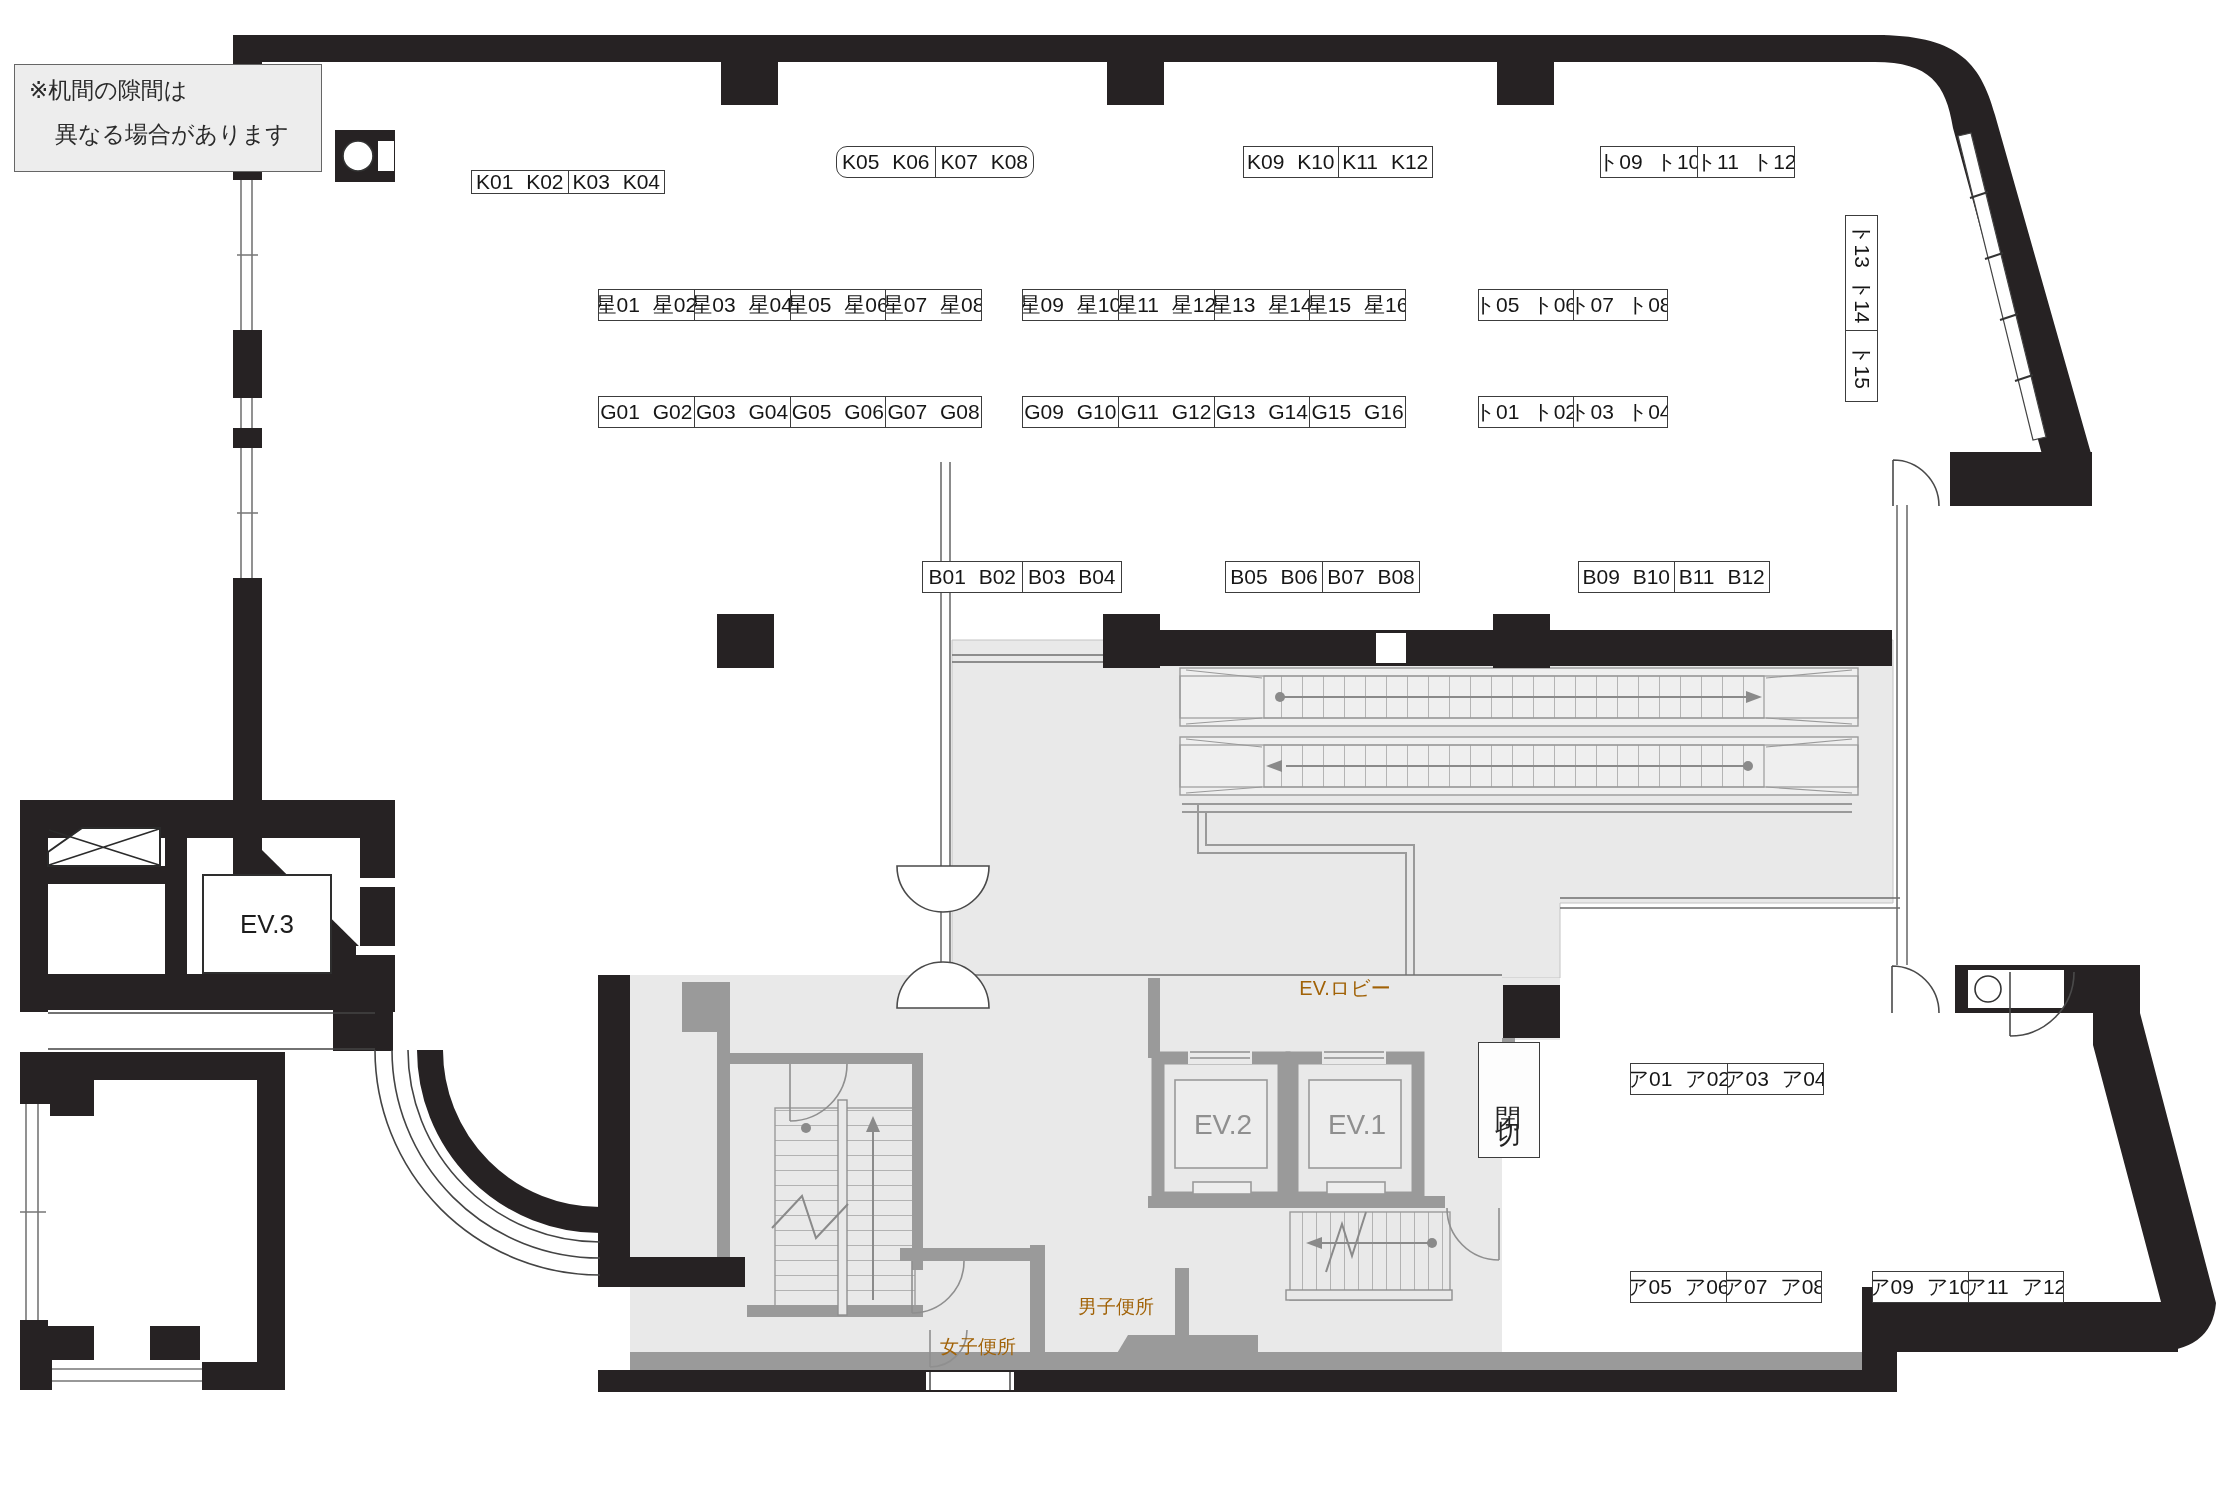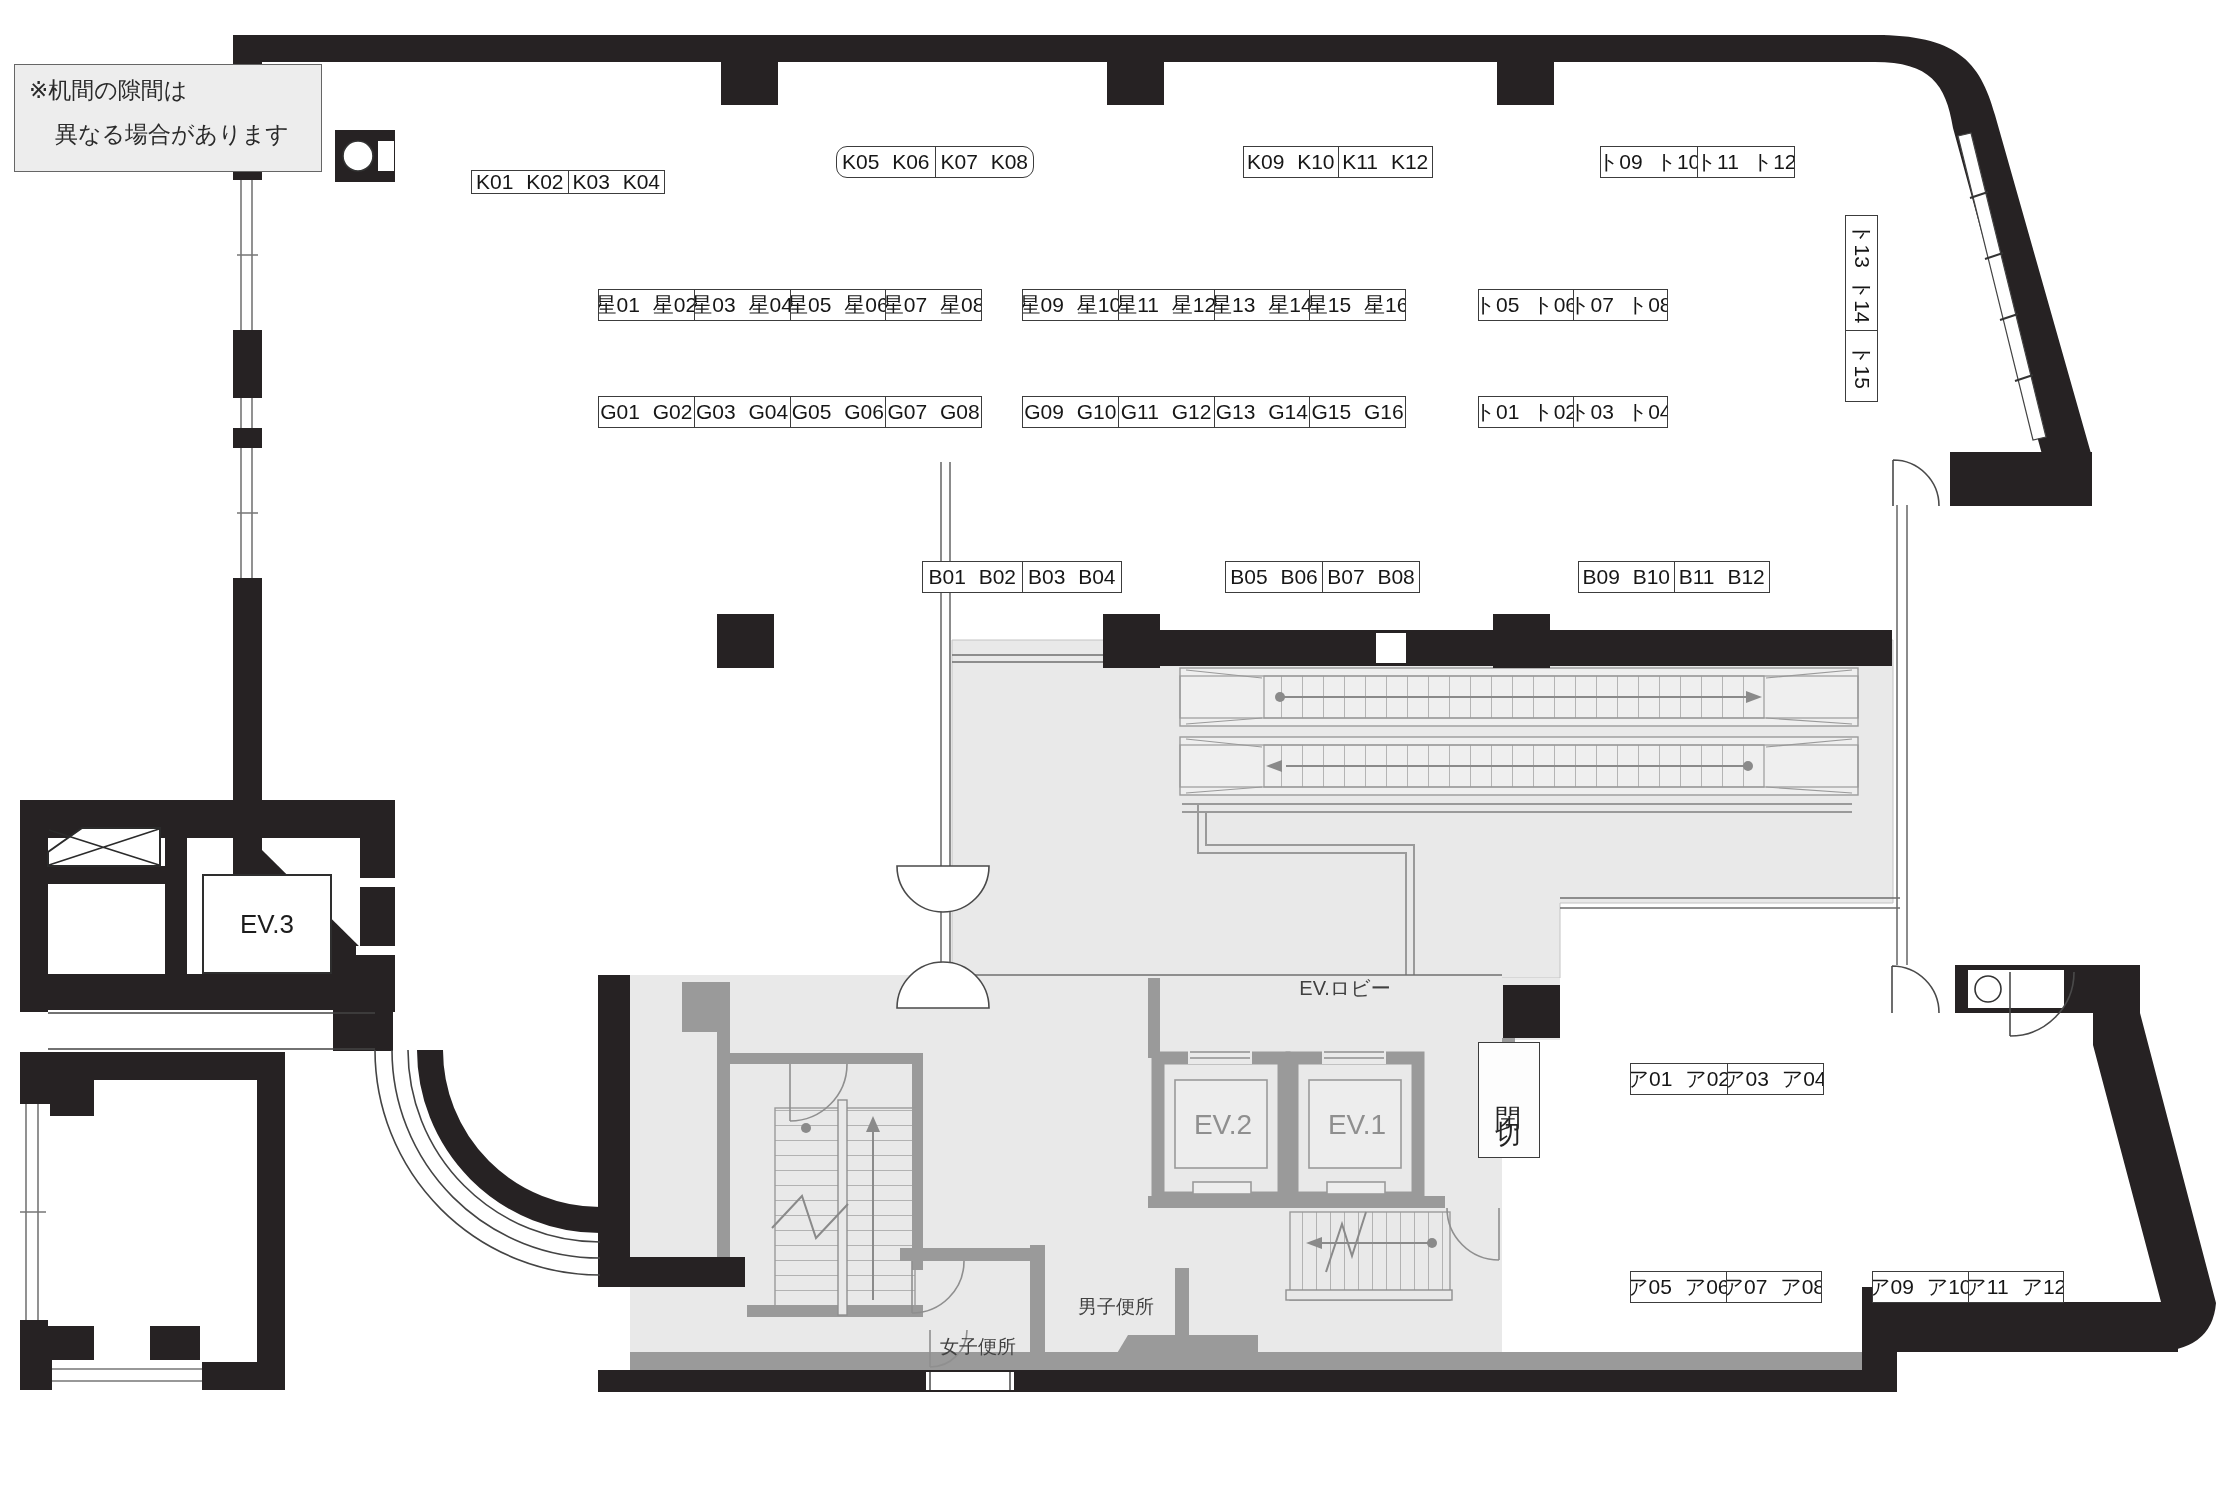--- a/index.html
+++ b/index.html
@@ -42,21 +42,21 @@
   }
   .evlabel{
     width:130px;height:40px;display:flex;align-items:center;justify-content:center;
     color:#8f8f8f;font-size:28px;z-index:4;
   }
   .closedbox{
     left:1478px;top:1042px;width:62px;height:116px;background:#fdfdfd;border:1.8px solid #3c3c3c;
     display:flex;align-items:center;justify-content:center;z-index:6;
     writing-mode:vertical-rl;text-orientation:upright;font-size:26px;letter-spacing:14px;color:#222;
   }
-  .graytext{position:absolute;color:#404040;z-index:4;text-align:center;}
+  .graytext{position:absolute;color:#a16207;z-index:4;text-align:center;}
 </style>
 </head>
 <body>
 
 <div class="plan">
 
   <svg width="2239" height="1496" viewBox="0 0 2239 1496">
     <defs>
       <pattern id="treadsV" width="21" height="8" patternUnits="userSpaceOnUse">
         <path d="M0,0 V8" stroke="#9a9a9a" stroke-width="1.4"></path>

